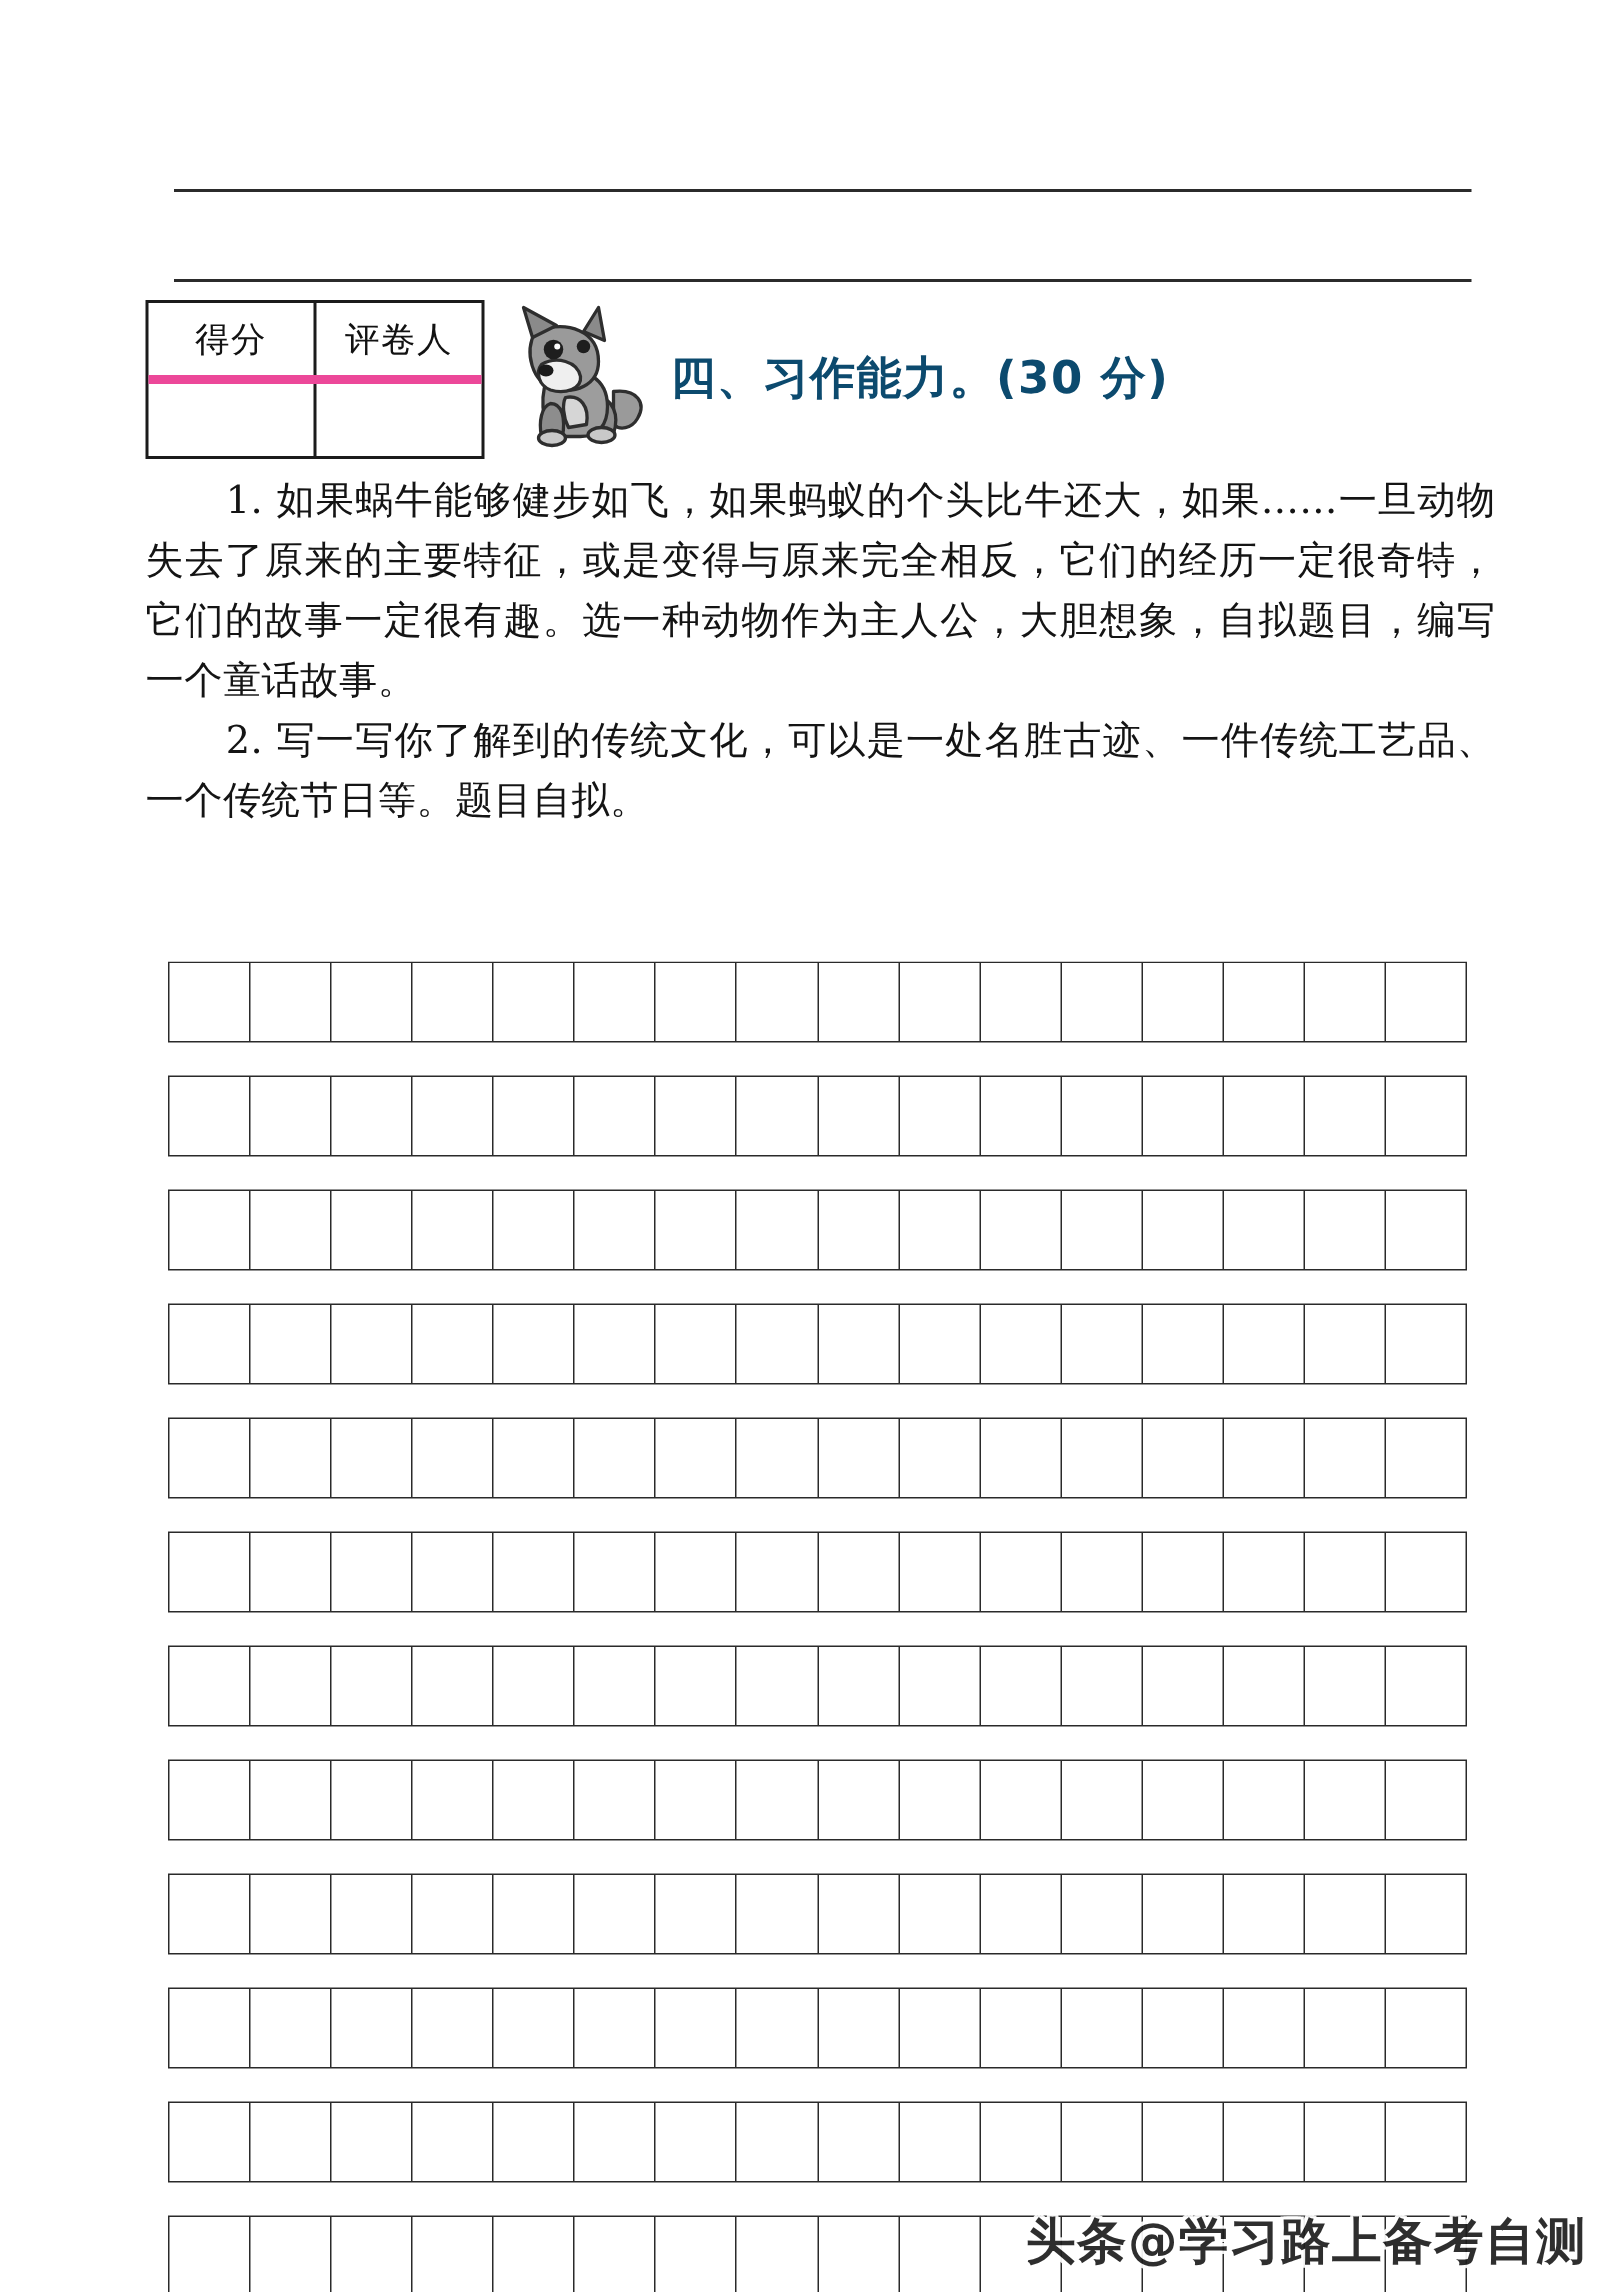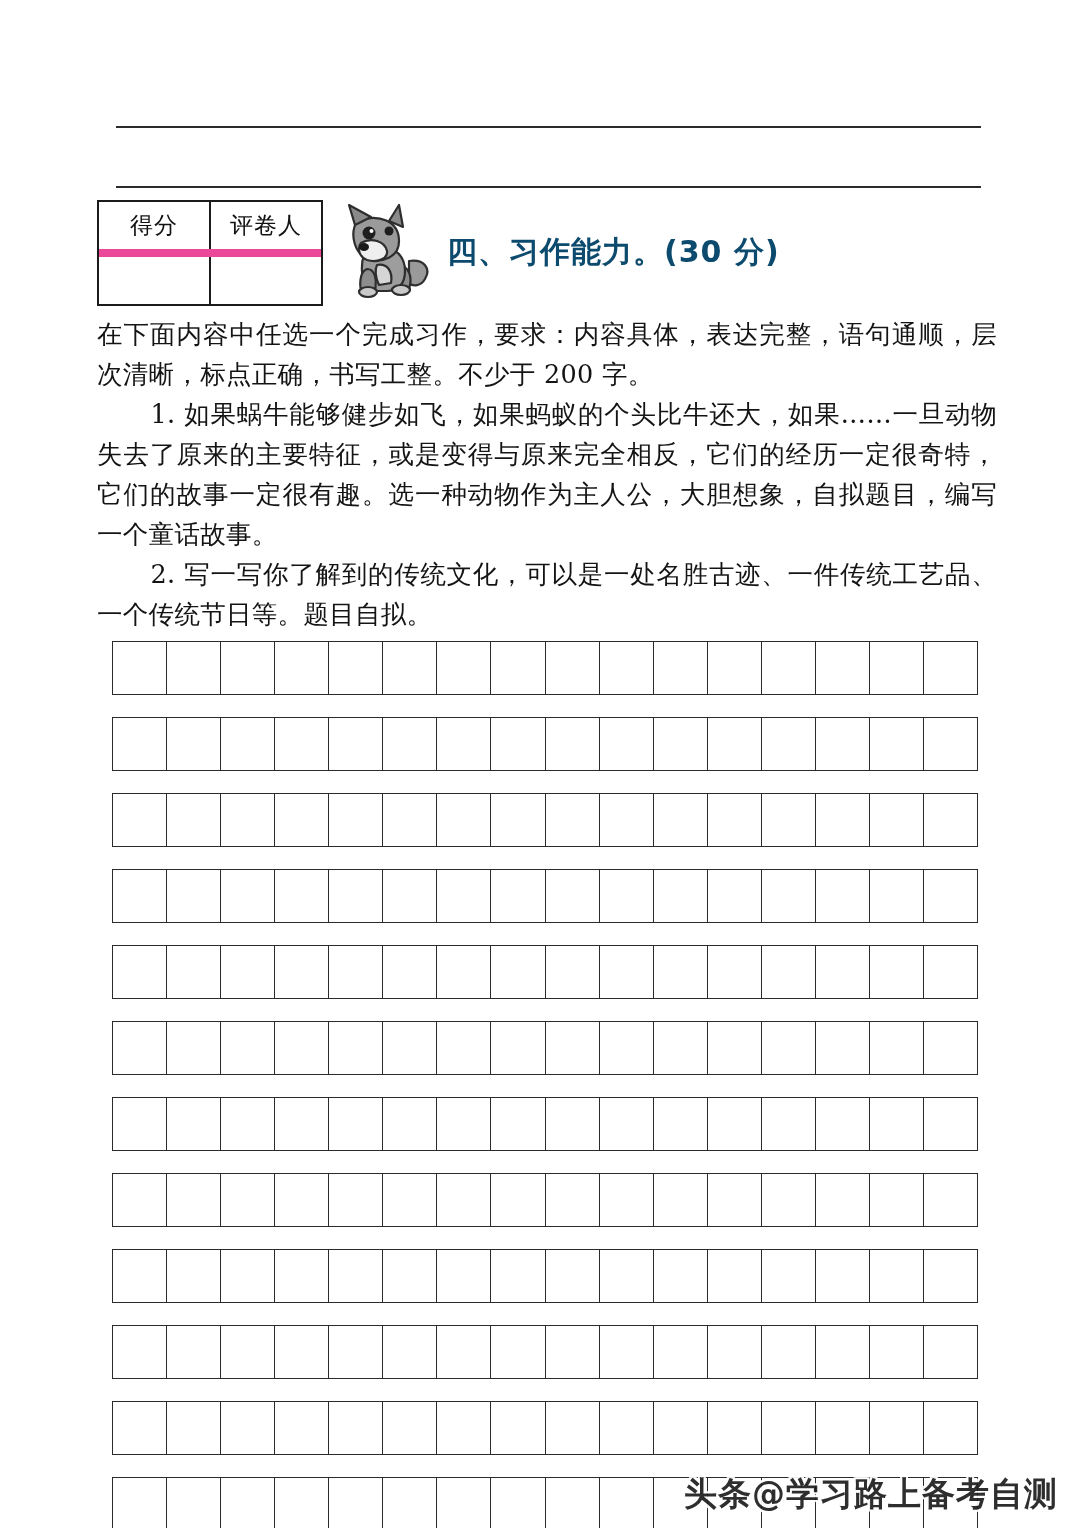--- a/index.html
+++ b/index.html
@@ -36,21 +36,21 @@
     height: 106px;
     border: 2px solid #1b1b1b;
     box-sizing: border-box;
     display: flex;
     flex-direction: column;
   }
   .score-row {
     display: flex;
     flex: 1 1 0;
   }
-  .score-row.head { border-bottom: 8px solid #ec4899; }
+  .score-row.head { border-bottom: 6px solid #ec4899; }
   .score-cell {
     flex: 1 1 0;
     display: flex;
     align-items: center;
     justify-content: center;
     font-size: 23px;
     letter-spacing: 1px;
     color: #121212;
     box-sizing: border-box;
   }
@@ -184,21 +184,20 @@
     <circle cx="36" cy="30" r="6.5" fill="#1e1e1e"></circle>
     <circle cx="38.5" cy="28" r="2" fill="#ffffff"></circle>
     <circle cx="56" cy="28" r="4.5" fill="#1e1e1e"></circle>
     <ellipse cx="31" cy="44" rx="5" ry="4" fill="#1a1a1a"></ellipse>
   </svg>
 </div>
 
 <div class="section-title">四、习作能力。(30 分)</div>
 
 <div class="prose">
-  <p>在下面内容中任选一个完成习作，要求：内容具体，表达完整，语句通顺，层次清晰，标点正确，书写工整。不少于 200 字。</p>
   <p class="indent">1. 如果蜗牛能够健步如飞，如果蚂蚁的个头比牛还大，如果……一旦动物失去了原来的主要特征，或是变得与原来完全相反，它们的经历一定很奇特，它们的故事一定很有趣。选一种动物作为主人公，大胆想象，自拟题目，编写一个童话故事。</p>
   <p class="indent">2. 写一写你了解到的传统文化，可以是一处名胜古迹、一件传统工艺品、一个传统节日等。题目自拟。</p>
 </div>
 
 <div class="grid-wrap">
     <div class="grid-row">
       <div class="grid-cell"></div>
       <div class="grid-cell"></div>
       <div class="grid-cell"></div>
       <div class="grid-cell"></div>

